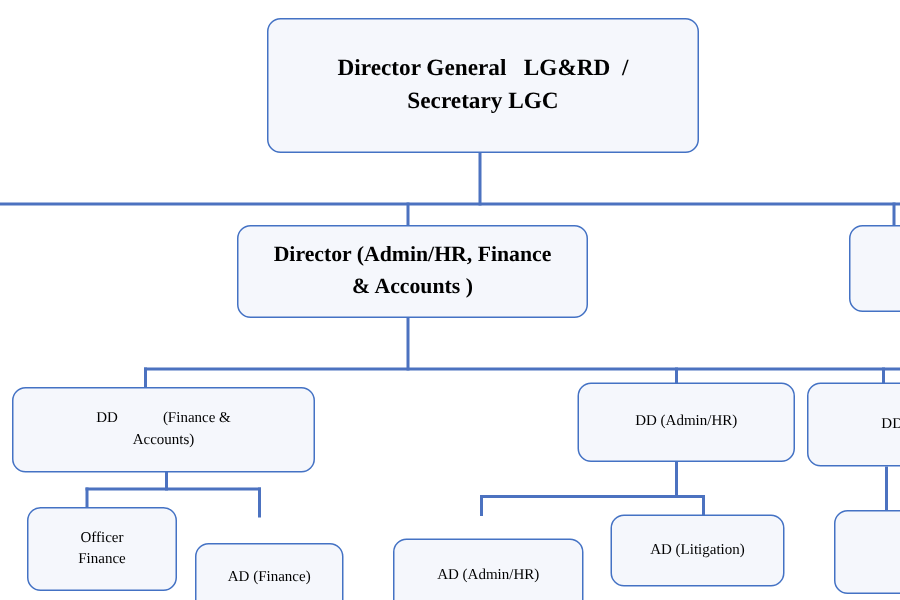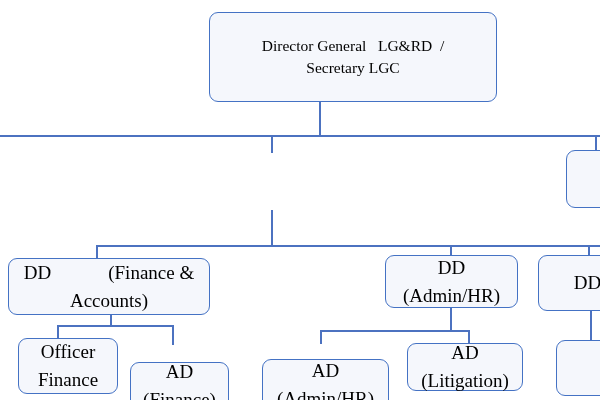--- a/index.html
+++ b/index.html
@@ -23,31 +23,31 @@
     border: 1.6px solid #4472C4;
     border-radius: 9px;
     background: #F5F7FC;
     display: flex;
     flex-direction: column;
     justify-content: center;
     align-items: center;
     text-align: center;
     padding: 2px 6px;
     line-height: 1.45;
-    font-size: 19px;
+    font-size: 10px;
   }
   .node::before {
     content: "";
     position: absolute;
     z-index: -1;
     left: 11px; right: -9px; top: -4px; bottom: -8px;
     background: #4C72C0;
     border-radius: 10px;
   }
-  .node.lvl1 { font-size: 15.5px; font-weight: normal; margin-left: 31px; }
+  .node.lvl1 { font-size: 15.5px; font-weight: bold; }
   .node.lvl2 { font-size: 14.5px; font-weight: bold; }
   .pre { white-space: pre-wrap; }
 </style>
 </head>
 <body>
 
 <div class="stage">
 
   <div class="vline" style="left:319px; top:100px; height:37px;"></div>
   <div class="hline" style="left:0px; top:135px; width:600px;"></div>
@@ -70,31 +70,35 @@
   <div class="vline" style="left:320px; top:330px; height:14px;"></div>
   <div class="vline" style="left:468px; top:330px; height:16px;"></div>
 
   <div class="vline" style="left:590px; top:311px; height:31px;"></div>
 
   <div class="node lvl1" style="left:178px; top:12px; width:288px; height:90px;">
     <span class="pre">Director General   LG&amp;RD  /</span>
     <span>Secretary LGC</span>
   </div>
 
+  <div class="node lvl2" style="left:158px; top:150px; width:234px; height:62px;">
+    <span>Director (Admin/HR, Finance</span>
+    <span>&amp; Accounts )</span>
+  </div>
 
   <div class="node lvl2" style="left:566px; top:150px; width:140px; height:58px;">
     
   </div>
 
   <div class="node" style="left:8px; top:258px; width:202px; height:57px;">
     <span class="pre">DD            (Finance &amp;</span>
     <span>Accounts)</span>
   </div>
 
-  <div class="node" style="left:385px; top:255px; width:133px; height:53px;">
+  <div class="node" style="left:385px; top:255px; width:145px; height:53px;">
     <span>DD (Admin/HR)</span>
   </div>
 
   <div class="node" style="left:538px; top:255px; width:130px; height:56px;">
     <span>DD (Po</span>
   </div>
 
   <div class="node" style="left:18px; top:338px; width:100px; height:56px;">
     <span>Officer</span>
     <span>Finance</span>

